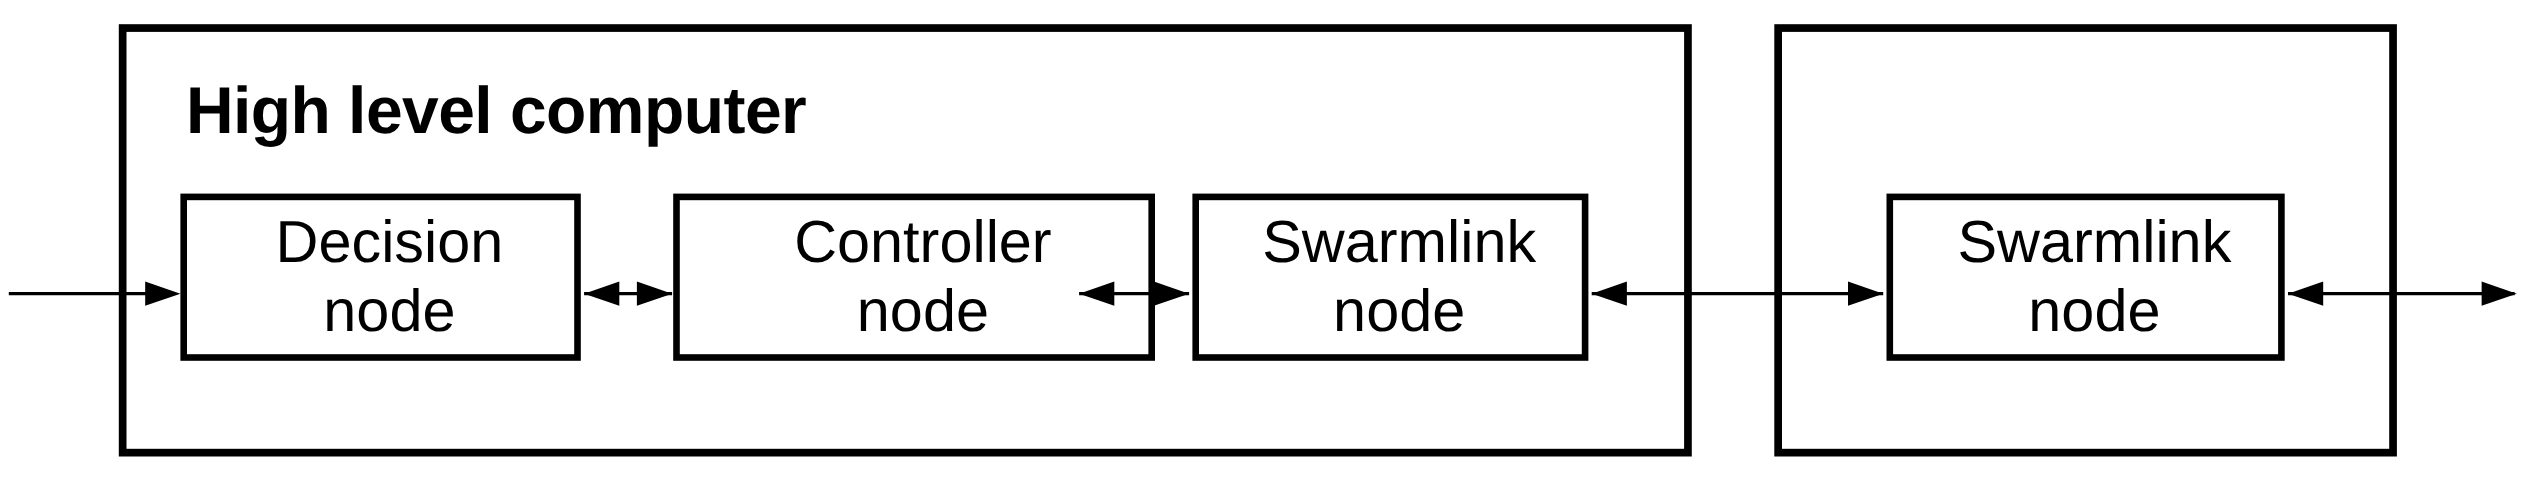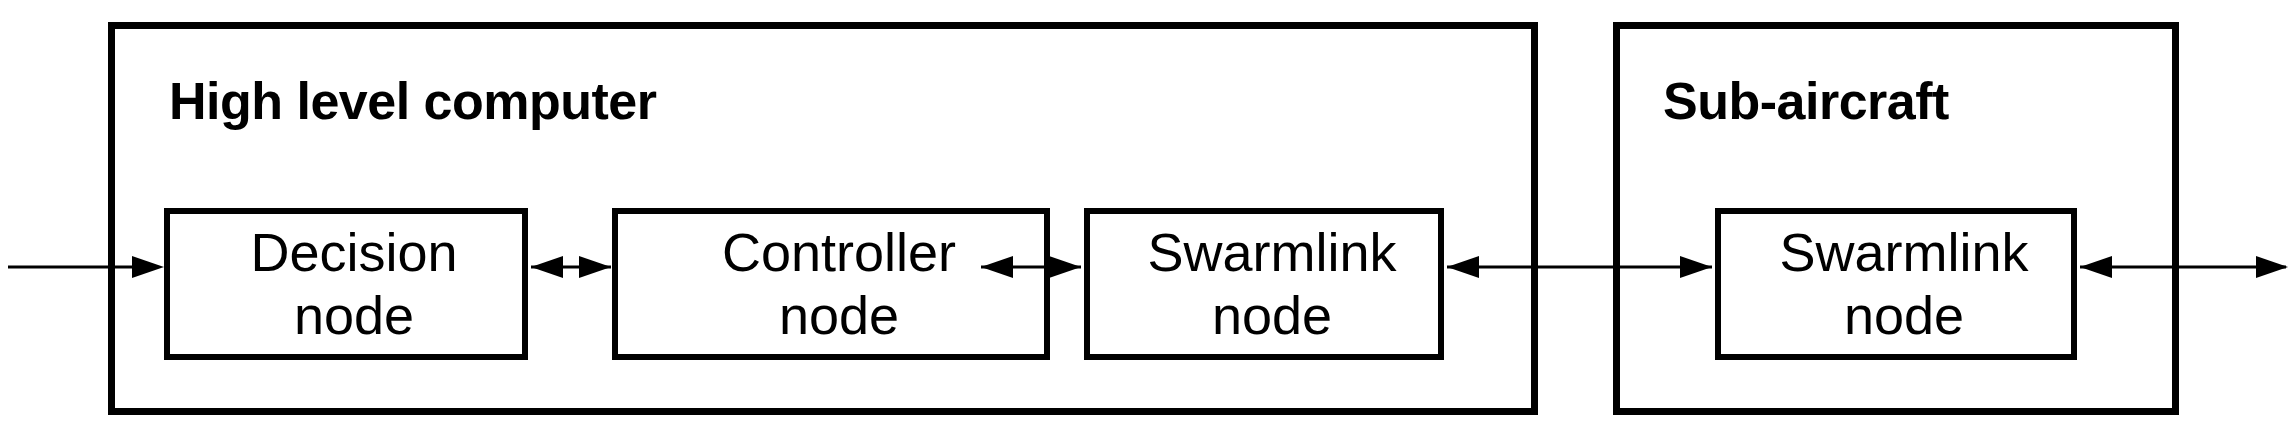--- a/index.html
+++ b/index.html
@@ -15,31 +15,31 @@
   }
   .outer-box {
     position: absolute;
     border: 7px solid #000000;
     background: transparent;
   }
   .outer-box.hlc { left: 108px; top: 22px; width: 1430px; height: 393px; }
   .outer-box.sub { left: 1613px; top: 22px; width: 566px; height: 393px; }
   .outer-title {
     position: absolute;
-    font-size: 52px;
+    font-size: 60px;
     font-weight: bold;
     line-height: 62px;
     letter-spacing: -0.5px;
     white-space: nowrap;
   }
   .outer-title.hlc-title { left: 169px; top: 70px; }
   .outer-title.sub-title { left: 1663px; top: 70px; }
   .node-box {
     position: absolute;
-    top: 208px;
+    top: 176px;
     height: 152px;
     border: 6px solid #000000;
     background: #ffffff;
     display: flex;
     align-items: center;
     justify-content: center;
     text-align: center;
     padding-left: 16px;
   }
   .node-box.decision   { left: 164px;  width: 364px; }
@@ -63,21 +63,20 @@
 </style>
 </head>
 <body>
 
 <div class="canvas">
 
   <div class="outer-box hlc"></div>
   <div class="outer-title hlc-title">High level computer</div>
 
   <div class="outer-box sub"></div>
-  <div class="outer-title sub-title">Sub-aircraft</div>
 
   <div class="node-box decision">
     <span class="node-label">Decision
 node</span>
   </div>
 
   <div class="node-box controller">
     <span class="node-label">Controller
 node</span>
   </div>

